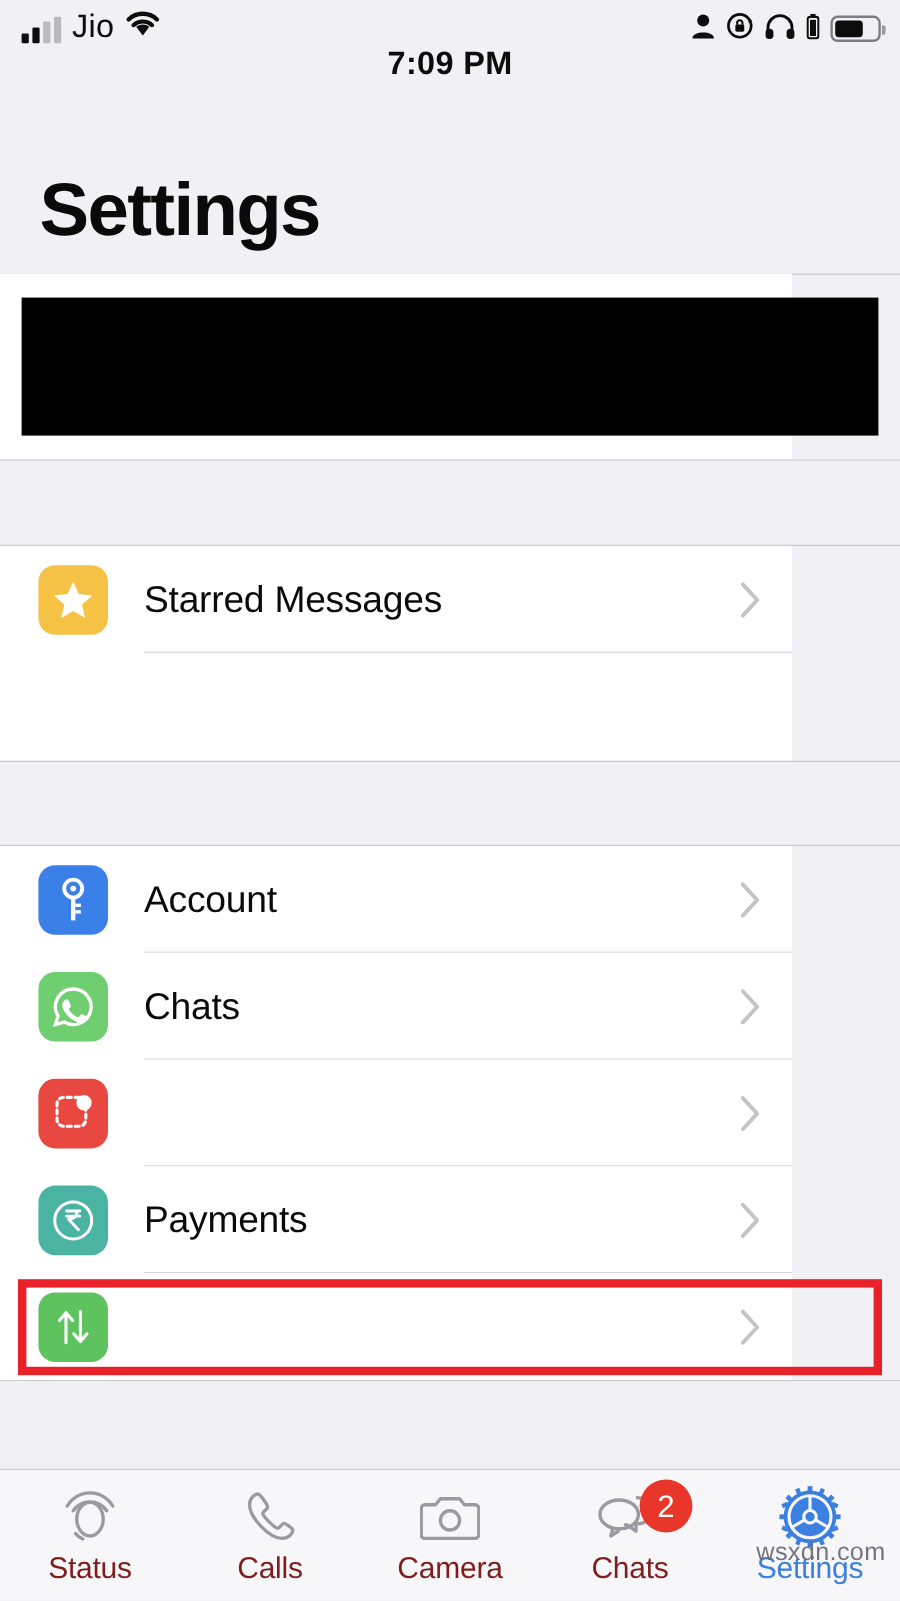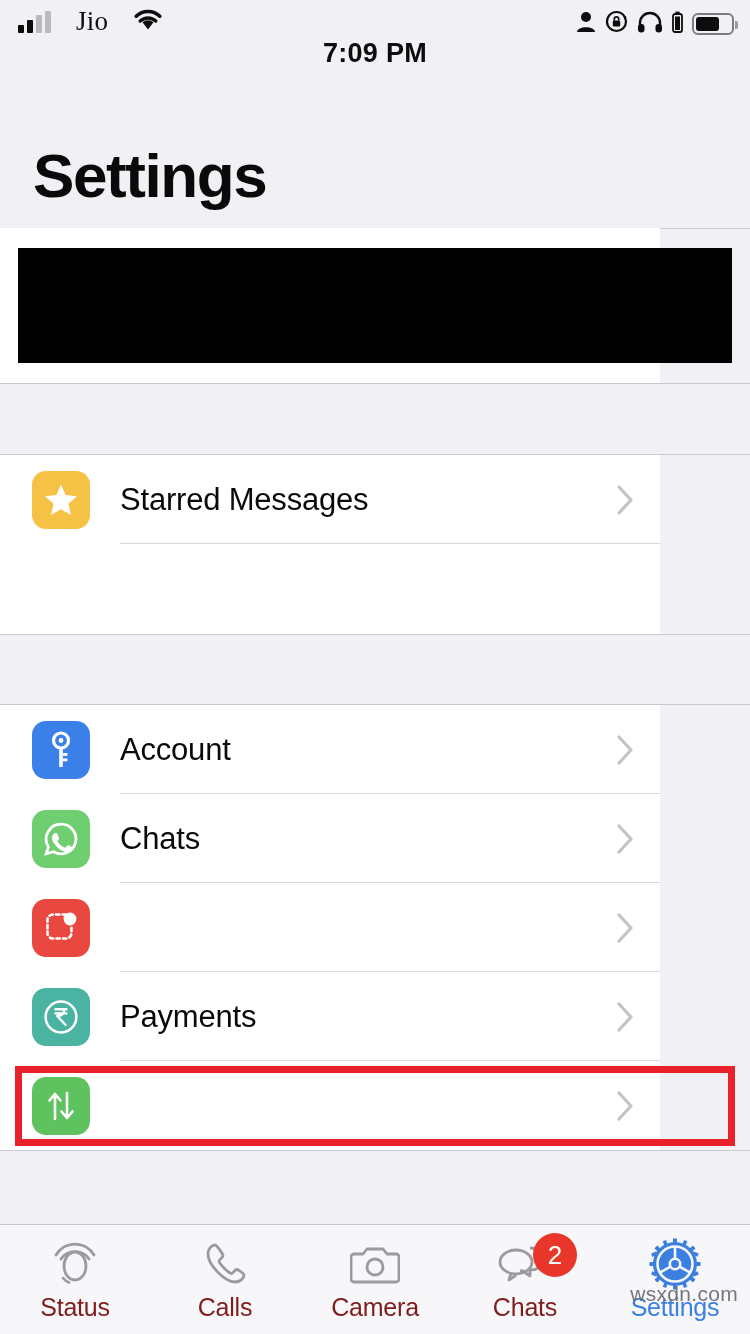--- a/index.html
+++ b/index.html
@@ -9,21 +9,21 @@
     background:#F1F1F5;
     overflow:hidden;
   }
   #phone { position:relative; width:750px; height:1334px; background:#F1F1F5; }
 
   
   .statusbar{
     position:absolute; top:0; left:0; width:750px; height:52px;
     background:#F1F1F5; display:flex; align-items:center;
   }
-  .sb-left{ position:absolute; left:18px; top:8px; display:flex; align-items:center; gap:25px;font-family:Liberation Serif, serif; }
+  .sb-left{ position:absolute; left:18px; top:8px; display:flex; align-items:flex-end; gap:9px; }
   .bars{ display:flex; align-items:flex-end; gap:3px; height:22px; }
   .bars i{ display:block; width:6px; background:#0d0d0d; border-radius:1px; }
   .bars i:nth-child(1){ height:8px; }
   .bars i:nth-child(2){ height:13px; }
   .bars i:nth-child(3){ height:18px; background:#b9b9bf; }
   .bars i:nth-child(4){ height:22px; background:#b9b9bf; }
   .carrier{ font-size:27px; color:#0d0d0d; letter-spacing:.2px; line-height:1; }
   .sb-time{
     position:absolute; left:0; right:0; top:21px; text-align:center;
     font-size:27px; font-weight:700; color:#0d0d0d; letter-spacing:.3px;margin-top:17px;

